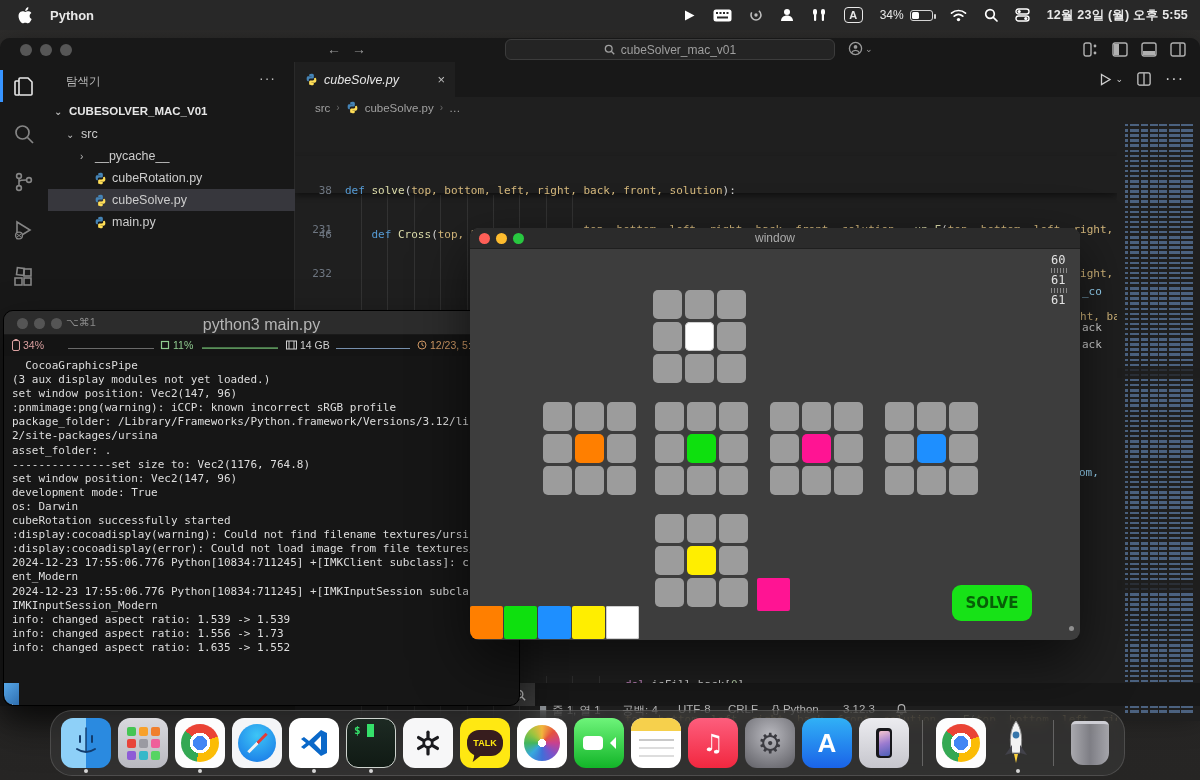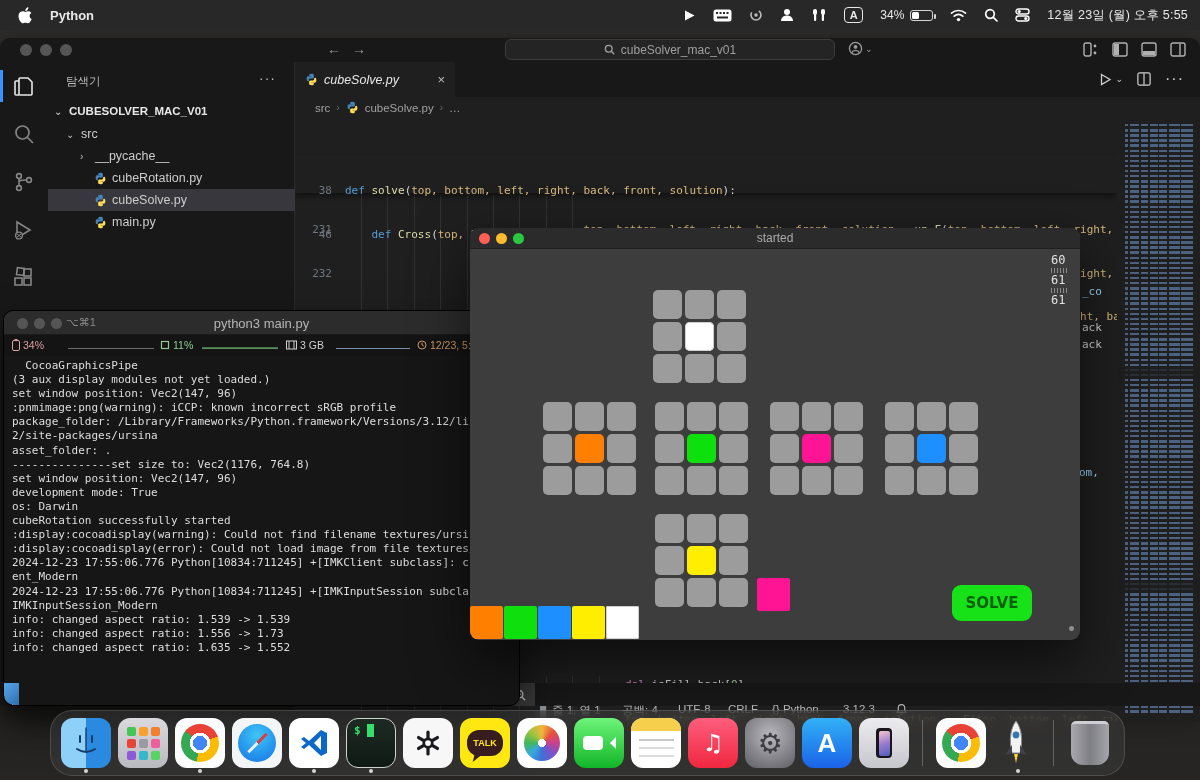--- a/index.html
+++ b/index.html
@@ -9,21 +9,21 @@
 
   
   #menubar { position:absolute; left:0; top:0; width:1200px; height:30px; background:#282828; z-index:40;
     display:flex; align-items:center; color:#e8e8e8; }
   .mb-left { display:flex; align-items:center; gap:18px; padding-left:18px; }
   .apple { width:14px; height:16px; position:relative; }
   .apple svg { display:block; }
   .mb-app { font-weight:bold; font-size:13px; }
   .mb-right { position:absolute; right:12px; top:0; height:30px; display:flex; align-items:center; gap:17px; }
   .mb-ic { display:flex; align-items:center; color:#e8e8e8; }
-  .mb-clock { font-size:12.5px; font-weight:normal; letter-spacing:.2px; }
+  .mb-clock { font-size:12.5px; font-weight:bold; letter-spacing:.2px; }
   .inputA { border:1.5px solid #e8e8e8; border-radius:4px; width:19px; height:16px; font-size:11px;
     display:flex; align-items:center; justify-content:center; font-weight:bold; }
   .batt-pct { font-size:12px; margin-right:-11px; }
   .battery { width:23px; height:11px; border:1px solid rgba(255,255,255,.8); border-radius:3px; position:relative; }
   .battery::after { content:""; position:absolute; right:-4px; top:3px; width:2px; height:5px; background:rgba(255,255,255,.8); border-radius:1px; }
   .battery .fill { position:absolute; left:1px; top:1px; bottom:1px; width:34%; background:#fff; border-radius:1.5px; }
 
   
   #vscode { position:absolute; left:0; top:38px; width:1200px; height:668px; background:#1f1f1f;
     border-radius:10px 10px 0 0; z-index:1; box-shadow:0 8px 30px rgba(0,0,0,.5); }
@@ -90,21 +90,21 @@
   .st-item { position:absolute; top:20px; }
   .zoombox { position:absolute; left:505px; top:0; width:30px; height:23px; background:#3c3c3c;
     display:flex; align-items:center; justify-content:center; color:#cfcfcf; }
 
   
   #terminal { position:absolute; left:3px; top:310px; width:517px; height:396px; background:#161616;
     border-radius:10px; z-index:5; box-shadow:0 18px 40px rgba(0,0,0,.55); overflow:hidden; border:1px solid #000; }
   #term-title { position:absolute; left:0; top:0; width:100%; height:24px; background:#2c2c2c; border-bottom:1px solid #1a1a1a; }
   .term-tl { position:absolute; top:7px; width:11px; height:11px; border-radius:50%; background:#555; }
   #term-shortcut { position:absolute; left:62px; top:5px; color:#8a8a8a; font-size:11px; }
-  #term-name { position:absolute; left:0; right:0; top:5px; text-align:center; color:#b5b5b5; font-size:13px; }
+  #term-name { position:absolute; left:0; right:0; top:5px; text-align:center; color:#b5b5b5; font-size:16px; }
   #term-status { position:absolute; left:0; top:24px; width:100%; height:21px; background:#141414;
     font-size:10.5px; display:flex; align-items:center; }
   .ts-it { position:absolute; top:4px; display:flex; align-items:center; gap:3px; }
   .sparkline { height:1px; background:#555; position:absolute; top:13px; }
   #term-body { position:absolute; left:8px; top:48px; width:505px; color:#dedede;
     font-family:"DejaVu Sans Mono","Liberation Mono",monospace; font-size:11px; line-height:14.1px; }
   #term-body div { white-space:pre; overflow:hidden; height:14.1px; }
   #term-cursor { width:7px; height:12px; border:1px solid #d8d8d8; margin-top:1px; }
   #term-corner { position:absolute; left:0; bottom:0; width:15px; height:22px;
     background:linear-gradient(135deg,#57a7e8,#2f6fb0); border-bottom-left-radius:10px; }
@@ -459,21 +459,21 @@
           </svg>
         <span>11%</span>
       </span>
       <span class="sparkline" style="left:198px; width:76px; background:#5a8f5a; box-shadow:0 -1px 0 #467346"></span>
       <span class="ts-it" style="left:282px; color:#cfcfcf">
         <svg width="11" height="10" viewBox="0 0 11 10">
             <rect x="0.5" y="1" width="10" height="8" fill="none" stroke="#cfcfcf"></rect>
             <line x1="3" y1="1" x2="3" y2="9" stroke="#cfcfcf"></line>
             <line x1="8" y1="1" x2="8" y2="9" stroke="#cfcfcf"></line>
           </svg>
-        <span>3 GB</span>
+        <span>14 GB</span>
       </span>
       <span class="sparkline" style="left:332px; width:74px; background:#7790ad"></span>
       <span class="ts-it" style="left:413px; color:#d19a66">
         <svg width="10" height="10" viewBox="0 0 10 10">
             <circle cx="5" cy="5" r="4" fill="none" stroke="#d19a66"></circle>
             <path d="M5 2.6V5l1.8 1" fill="none" stroke="#d19a66"></path>
           </svg>
         <span>12/23, 5:</span>
       </span>
     </div>
@@ -502,21 +502,21 @@
       </div>
     <div id="term-cursor" style="position:absolute; left:8px; top:388px"></div>
     <div id="term-corner"></div>
   </div>
 
   <div id="ursina">
     <div id="ur-title">
       <span class="ur-tl" style="left:9px; background:#ff5f57"></span>
       <span class="ur-tl" style="left:26px; background:#febc2e"></span>
       <span class="ur-tl" style="left:43px; background:#28c840"></span>
-      <span id="ur-name">started</span>
+      <span id="ur-name">window</span>
     </div>
 
     <div id="fps">
       <div>60</div>
         <div class="fps-tiny"></div>
       <div>61</div>
         <div class="fps-tiny"></div>
       <div>61</div>
     </div>
 

